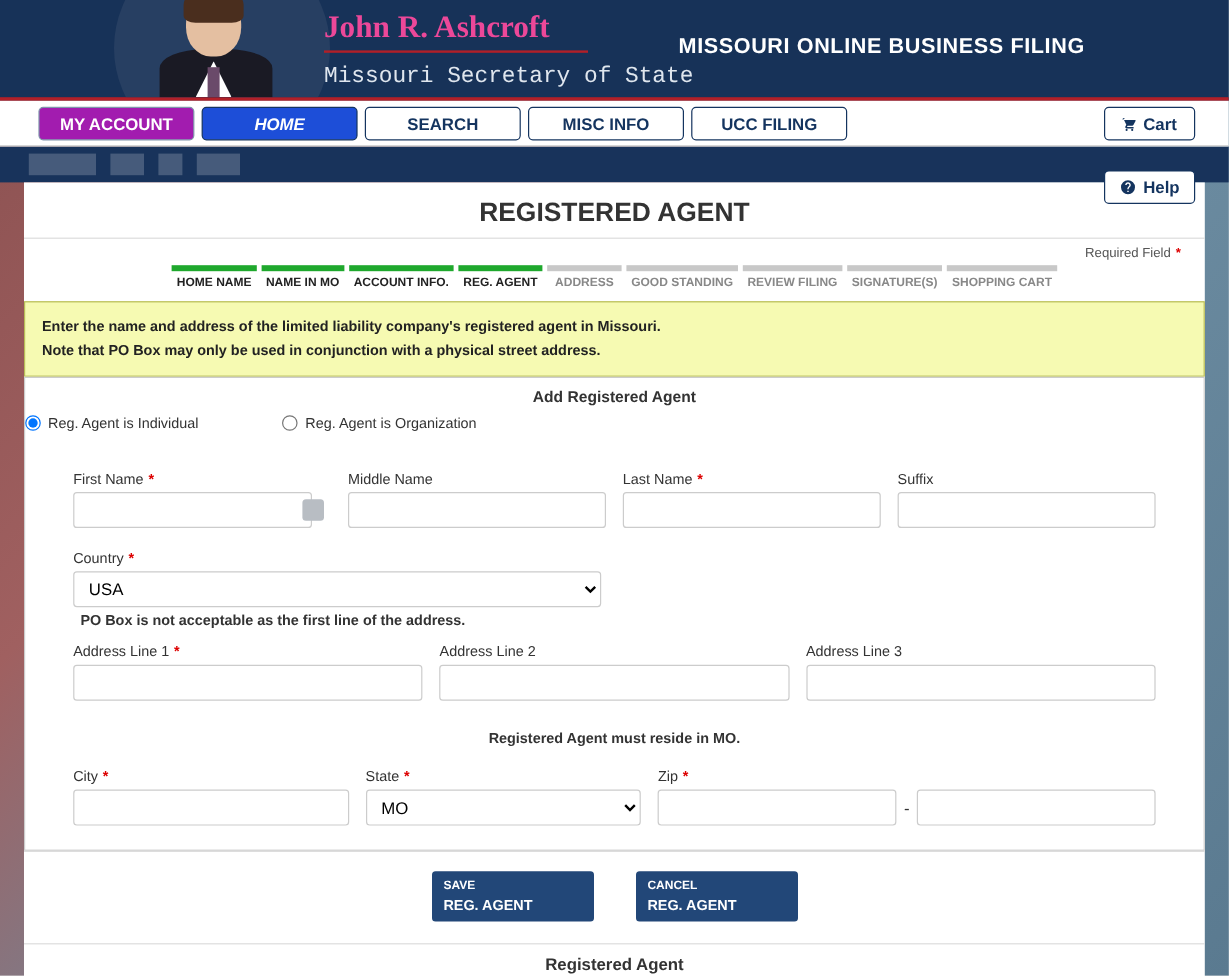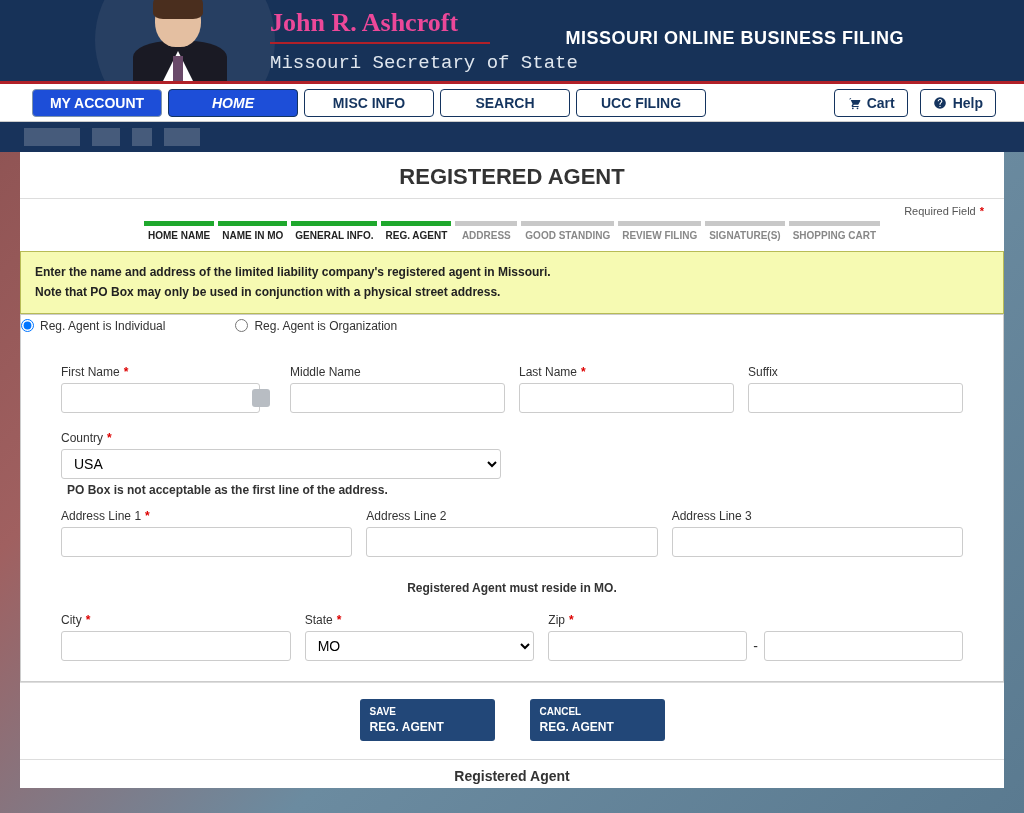--- a/index.html
+++ b/index.html
@@ -132,35 +132,36 @@
     color:#14345f;
     background:#fff;
     font-weight:bold;
     font-size:14px;
     display:flex;
     align-items:center;
     justify-content:center;
     cursor:pointer;
   }
   .nav-tab.disabled {
-    background:#1d4ed8;
+    background:#a21caf;
     color:#fff;
     border-color:#7f94ab;
   }
   .nav-tab.active {
     background:#1d4ed8;
     color:#fff;
     font-style:italic;
   }
   .navbar-right {
     position:absolute;
     right:28px;
     top:5px;
     display:flex;
-    gap:12px;
+    gap:25px;
+    flex-direction:column;
   }
   .nav-pill {
     border:1px solid #14345f;
     border-radius:4px;
     height:28px;
     padding:0 12px;
     color:#14345f;
     font-weight:bold;
     font-size:14px;
     display:flex;
@@ -350,22 +351,22 @@
   <div class="banner-name">John R. Ashcroft</div>
   <div class="banner-rule"></div>
   <div class="banner-subtitle">Missouri Secretary of State</div>
   <div class="banner-app">MISSOURI ONLINE BUSINESS FILING</div>
 </div>
 
 <div class="navbar">
   <div class="navbar-left">
     <div class="nav-tab disabled">MY ACCOUNT</div>
     <div class="nav-tab active">HOME</div>
+    <div class="nav-tab">SEARCH</div>
     <div class="nav-tab">MISC INFO</div>
-    <div class="nav-tab">SEARCH</div>
     <div class="nav-tab">UCC FILING</div>
   </div>
   <div class="navbar-right">
     <div class="nav-pill">
       <svg viewBox="0 0 24 24">
           <path d="M7 4h-2l-1 2h2l3.6 7.59-1.35 2.44C8.11 16.37 8 16.68 8 17c0 1.1.9 2 2 2h10v-2H10.42l1.1-2h6.45c.75 0 1.41-.41 1.75-1.03l3.24-5.88A1 1 0 0 0 22 7H6.21L5.27 5H7z"></path>
           <circle cx="10" cy="21" r="1.5"></circle>
           <circle cx="18" cy="21" r="1.5"></circle>
         </svg>
       <span>Cart</span>
@@ -389,35 +390,36 @@
 <div class="page">
   <div class="page-title">REGISTERED AGENT</div>
   <hr>
   <div class="required-field-note">
     <span>Required Field</span><span class="req-star">*</span>
   </div>
 
   <div class="steps">
     <div class="step done">HOME NAME</div>
     <div class="step done">NAME IN MO</div>
-    <div class="step done">GENERAL INFO.</div>
+    <div class="step done">ACCOUNT INFO.</div>
     <div class="step active">REG. AGENT</div>
     <div class="step">ADDRESS</div>
     <div class="step">GOOD STANDING</div>
     <div class="step">REVIEW FILING</div>
     <div class="step">SIGNATURE(S)</div>
     <div class="step">SHOPPING CART</div>
   </div>
 
   <div class="instruction-box">
     <div>Enter the name and address of the limited liability company's registered agent in Missouri.</div>
     <div>Note that PO Box may only be used in conjunction with a physical street address.</div>
   </div>
 
   <div class="panel">
+    <div class="panel-heading">Add Registered Agent</div>
 
     <div class="radio-row">
       <label>
         <input type="radio" name="atype" checked="" style="">
         <span>Reg. Agent is Individual</span>
       </label>
       <label>
         <input type="radio" name="atype" style="">
         <span>Reg. Agent is Organization</span>
       </label>

